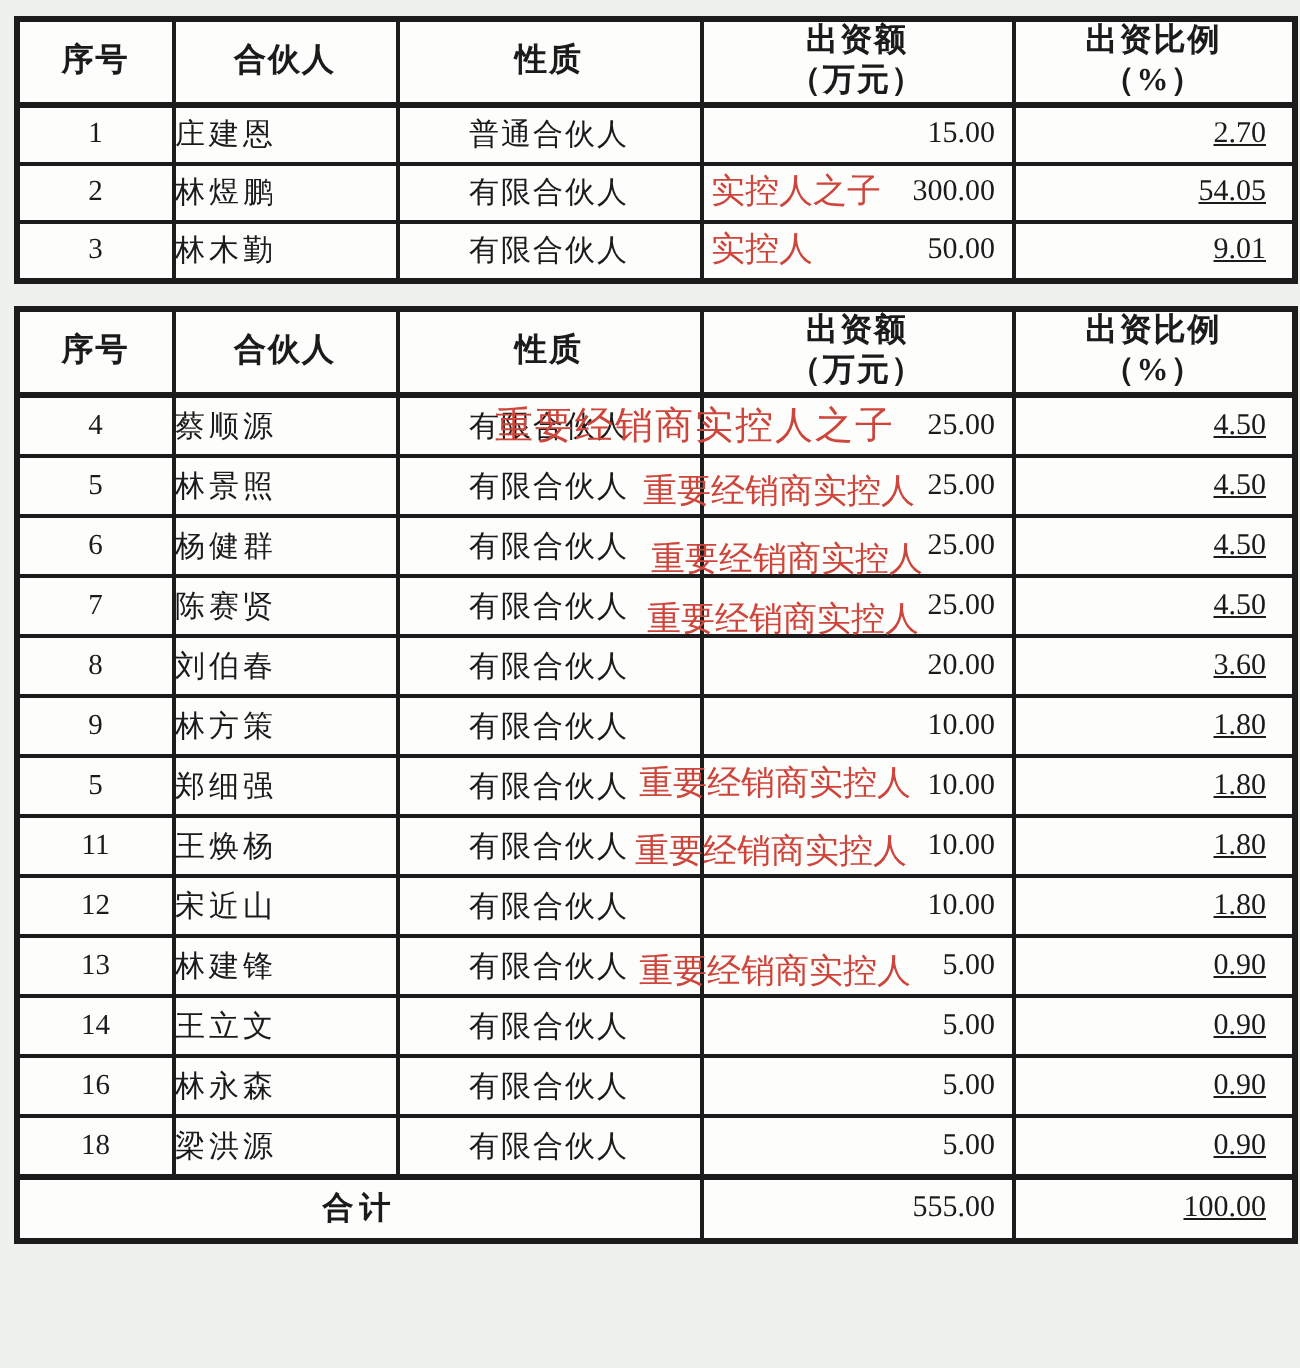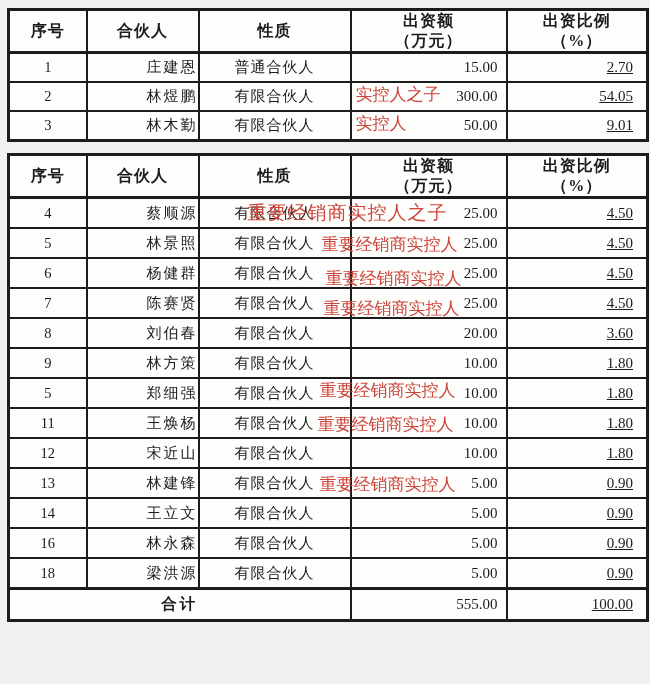--- a/index.html
+++ b/index.html
@@ -42,28 +42,28 @@
     line-height:1.25;
     border-bottom:3px solid var(--border);
     letter-spacing:1px;
   }
   .t1 thead th{height:37px;}
   .t2 thead th{height:38px;}
   .t1 tbody td{height:27px;}
   .t2 tbody td{height:28px;}
   td{font-size:15px;}
   .c-no{text-align:center;font-size:14.5px;}
-  .c-partner{text-align:right;letter-spacing:2px;}
+  .c-partner{text-align:left;letter-spacing:2px;}
   .c-nature{text-align:center;letter-spacing:1px;}
   .c-amount{text-align:right;padding-right:8px;position:relative;}
   .c-ratio{text-align:right;padding-right:13px;text-decoration:underline;}
   .note{
     position:absolute;
     color:var(--red);
-    font-family:Liberation Mono, monospace;
+    font-family:Liberation Serif, serif;
     font-weight:500;
     font-size:17px;
     line-height:1.1;
     white-space:nowrap;
     z-index:3;
     pointer-events:none;
   }
   tr.total-row td{
     border-top:3px solid var(--border);
     height:29px;

